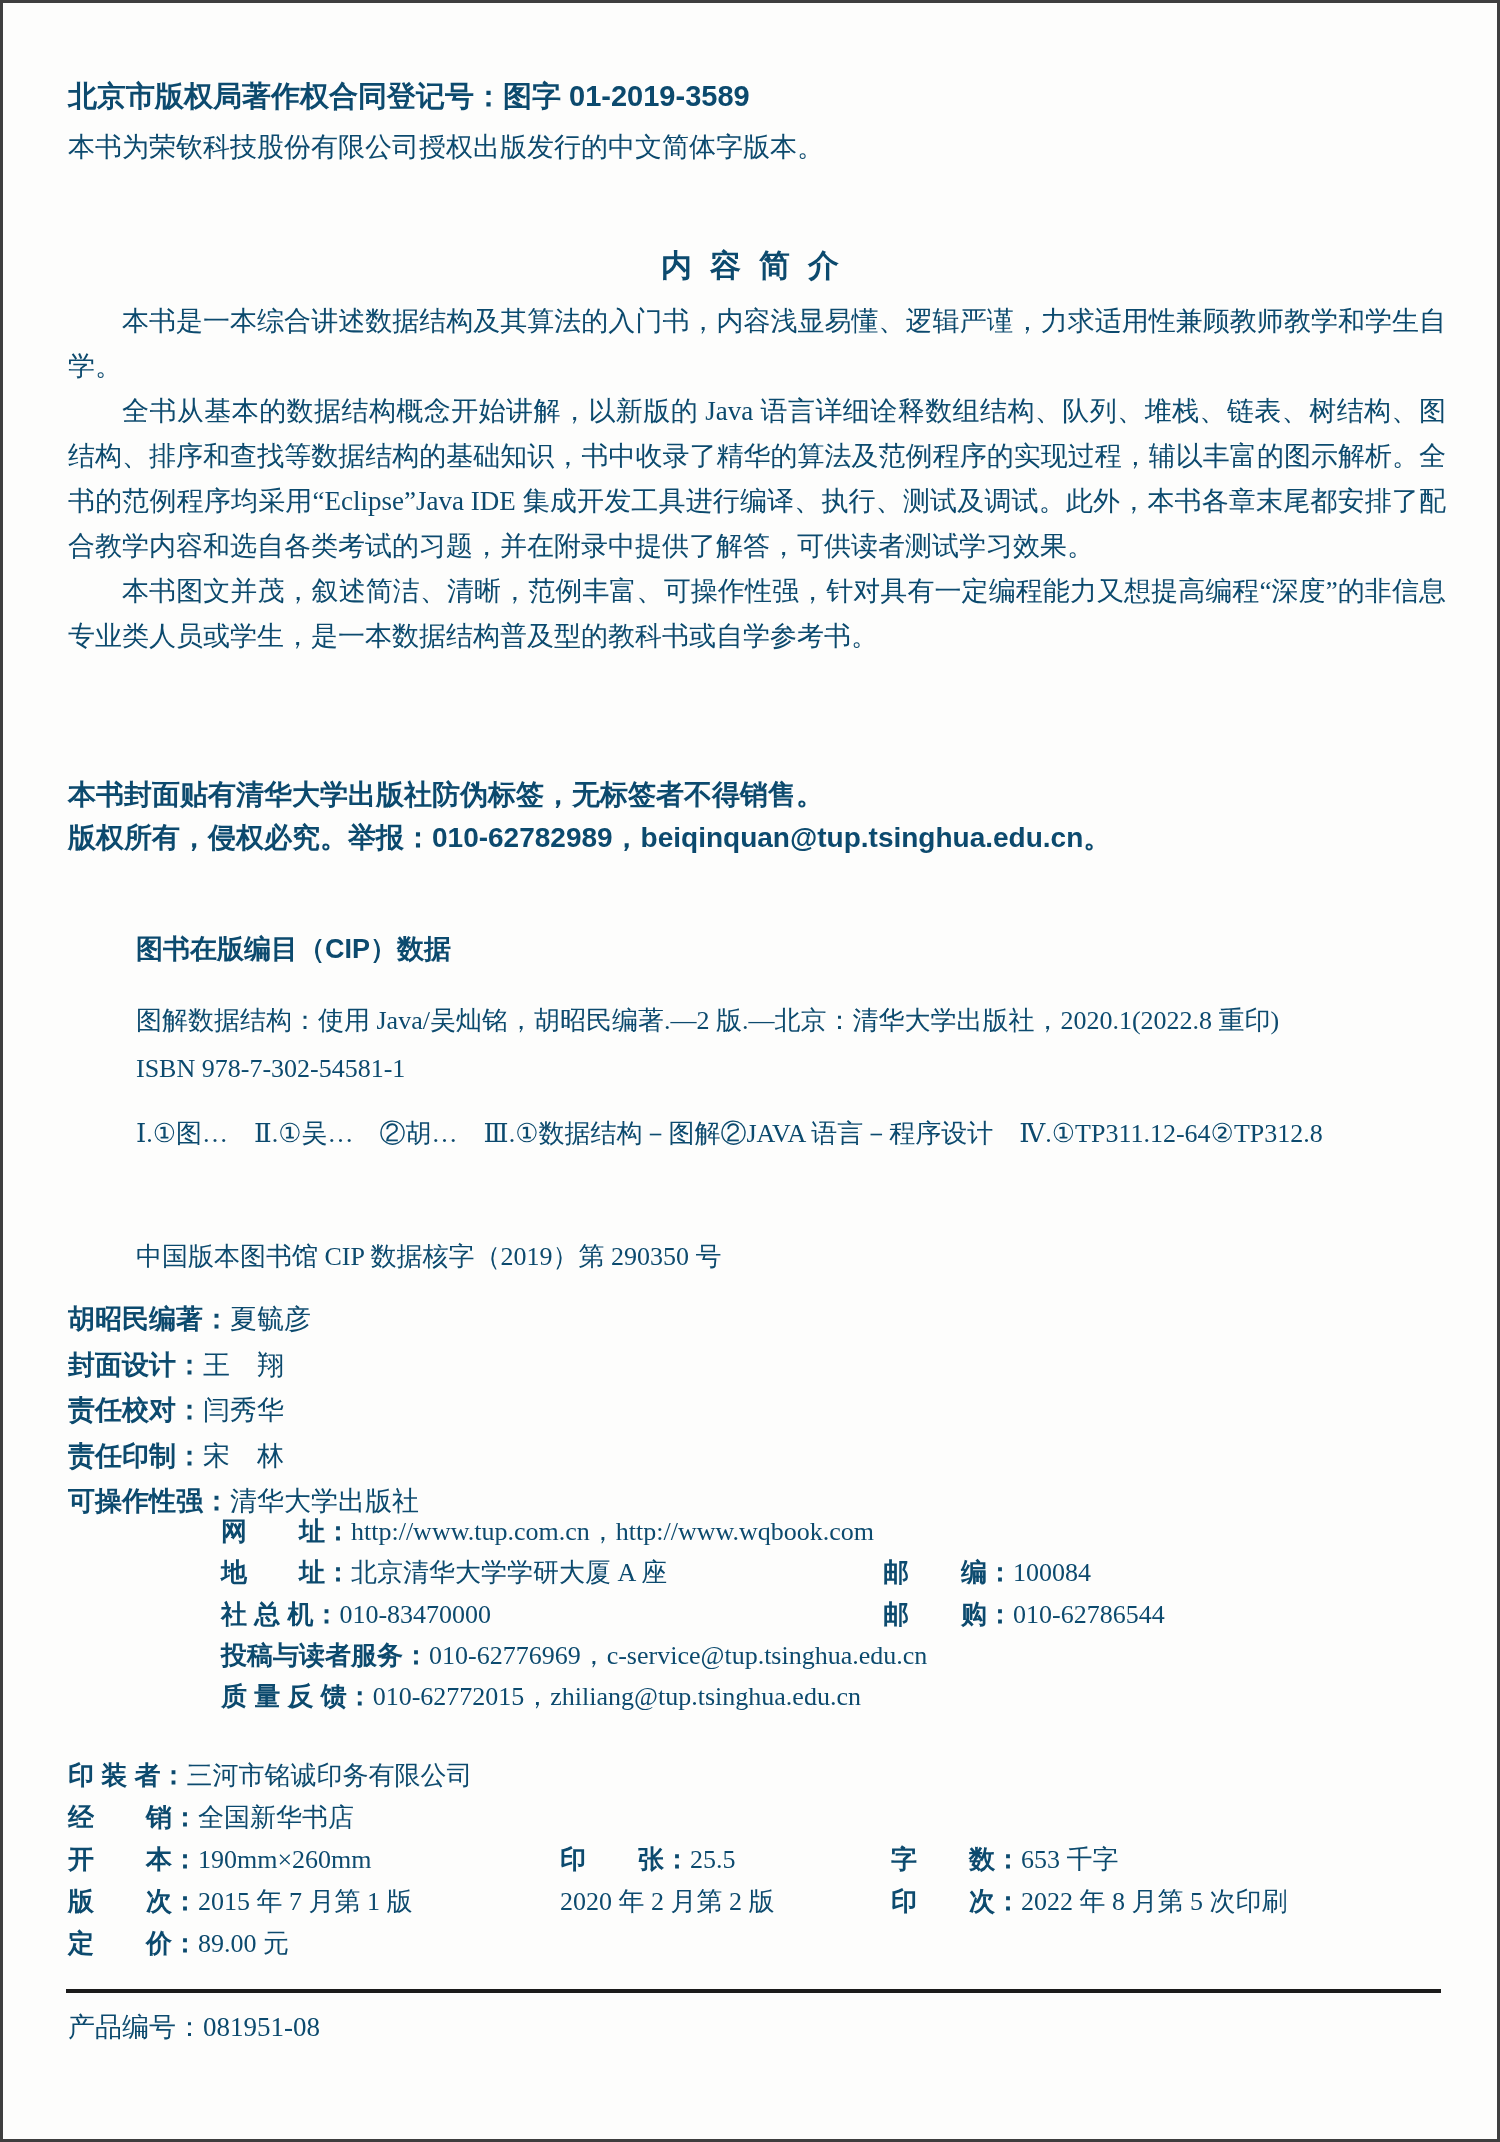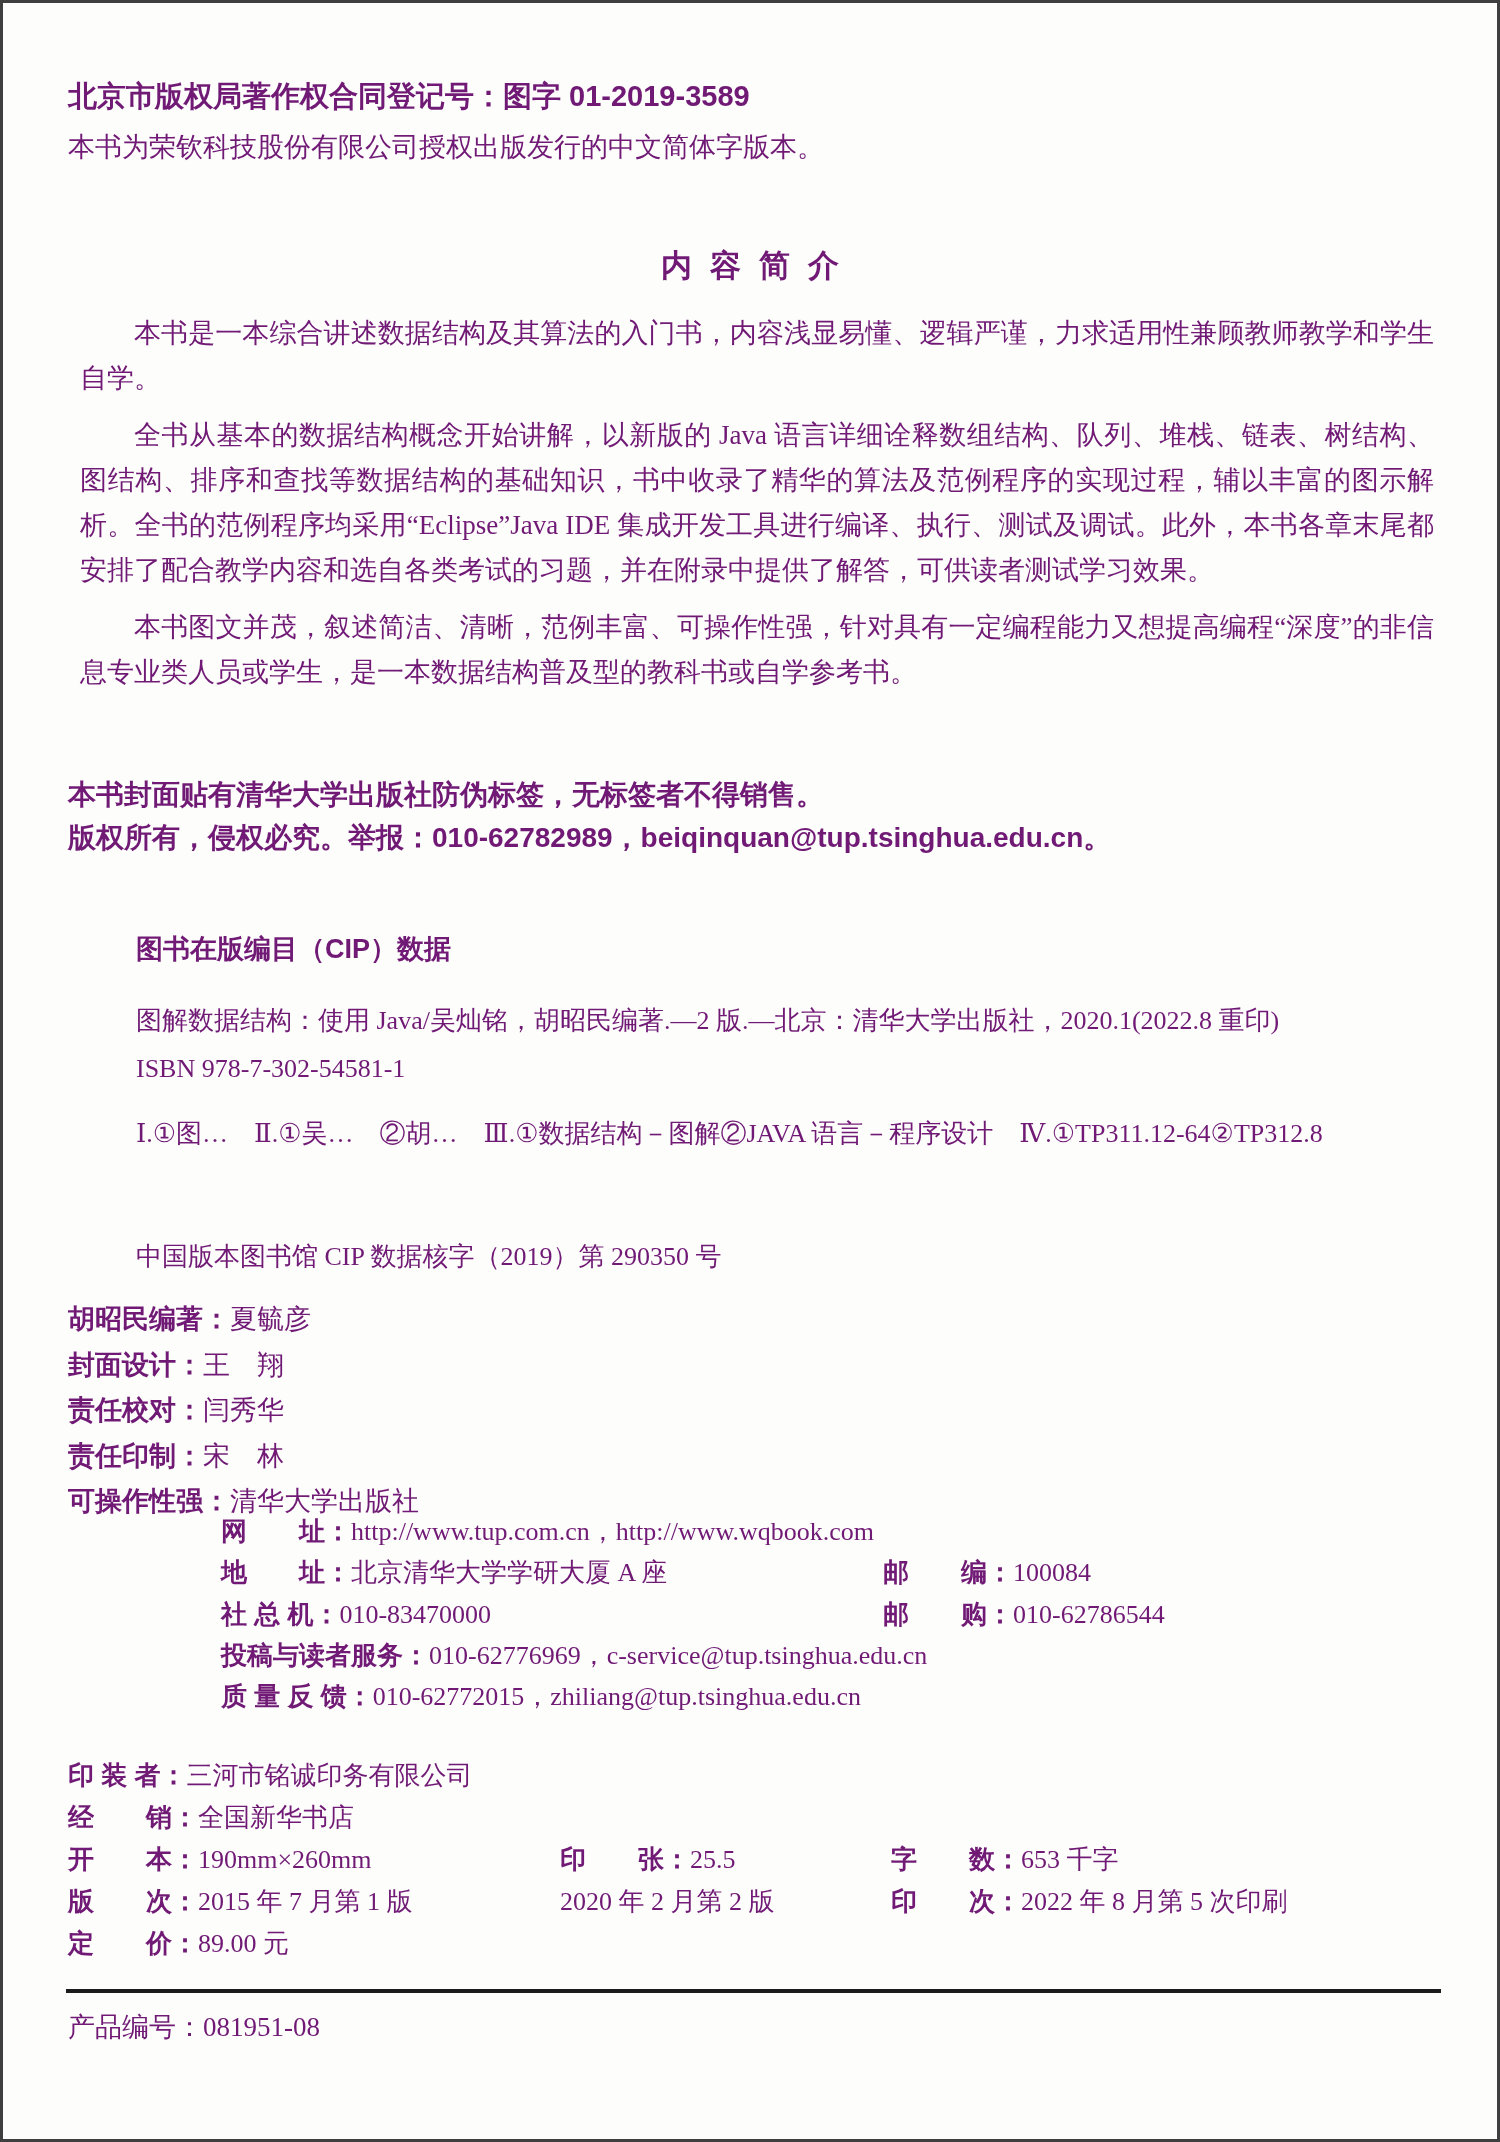--- a/index.html
+++ b/index.html
@@ -4,21 +4,21 @@
 <style>
   html, body { margin: 0; padding: 0; background: #e8e8e8; }
   .page {
     position: relative;
     width: 1500px;
     height: 2142px;
     margin: 0 auto;
     background: #fdfdfc;
     border: 3px solid #3f3f3f;
     box-sizing: border-box;
-    color: #701a75;
+    color: #0c4a6e;
     overflow: hidden;
   }
   .hei  { font-family: "Liberation Sans", "DejaVu Sans", sans-serif; }
   .song { font-family: "Liberation Serif", "DejaVu Serif", serif; }
   .bold { font-weight: 700; }
 
   .abs { position: absolute; }
 
   .reg-line  { top: 74px;  left: 65px; right: 60px; font-size: 29px; }
   .auth-line { top: 126px; left: 65px; right: 77px; font-size: 27px; }
@@ -26,21 +26,21 @@
   .intro-title {
     top: 242px; left: 0; width: 100%;
     text-align: center;
     font-size: 31px;
     letter-spacing: 18px;
     text-indent: 18px; 
     margin: 0;
   }
 
   .paras { top: 296px; left: 65px; width: 1378px; font-size: 27px; line-height: 45px; text-align: justify; }
-  .paras p { margin: 12px; text-indent: 2em; }
+  .paras p { margin: 0; text-indent: 2em; }
 
   .notice { top: 770px; left: 65px; right: 60px; font-size: 28px; line-height: 43px; }
 
   .cip-header { top: 928px; left: 133px; font-size: 27px; }
   .cip-block  { top: 994px; left: 133px; width: 1315px; font-size: 26px; line-height: 48px; }
   .cip-class  { top: 1113px; left: 133px; width: 1340px; font-size: 26px; }
   .cip-reg    { top: 1236px; left: 133px; width: 1340px; font-size: 26px; }
 
   .staff { top: 1294px; left: 65px; font-size: 27px; line-height: 45.5px; }
   .staff .lbl { font-family: "Liberation Sans", "DejaVu Sans", sans-serif; font-weight: 700; }

